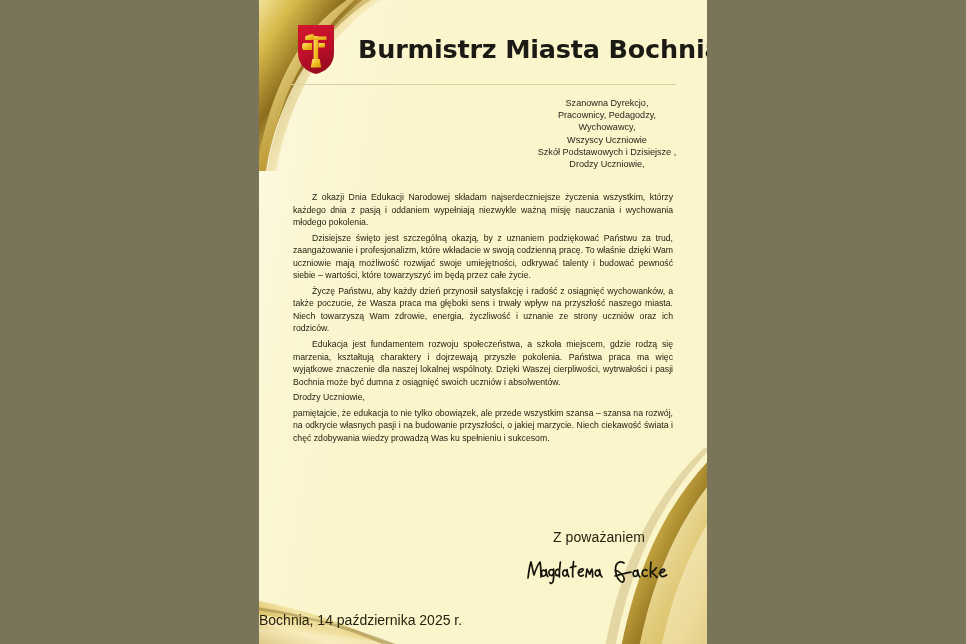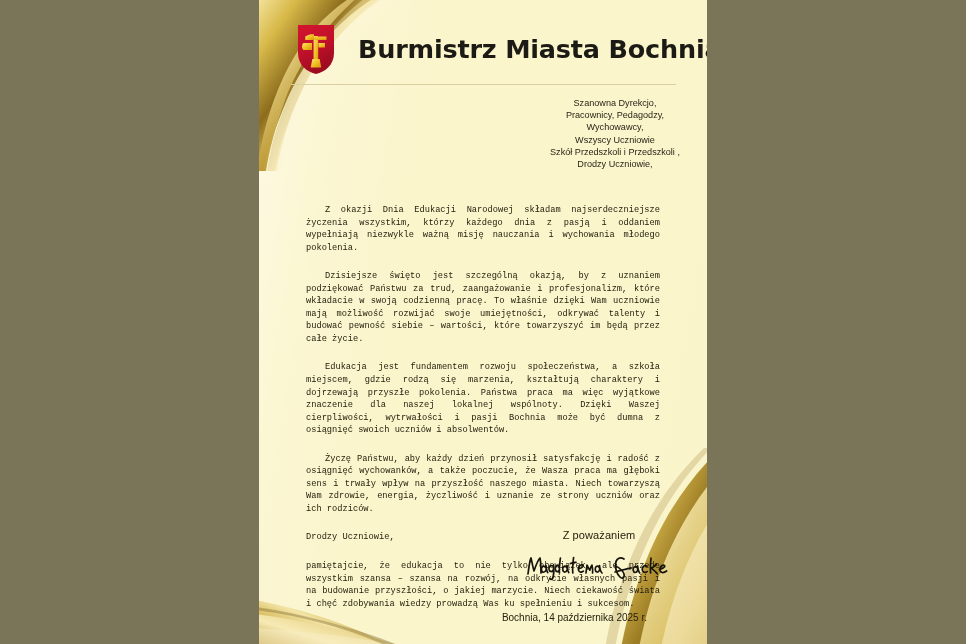--- a/index.html
+++ b/index.html
@@ -82,21 +82,21 @@
     left: 32px;
     top: 84px;
     width: 385px;
     height: 1px;
     background: #d9cfa0;
   }
 
   
   #addressee {
     position: absolute;
-    left: 256px;
+    left: 248px;
     top: 97px;
     width: 200px;
     text-align: center;
     font-size: 9.1px;
     line-height: 12.2px;
     color: #2a2519;
   }
   #addressee div {
     white-space: nowrap;
   }
@@ -107,58 +107,57 @@
     left: 31px;
     top: 188px;
     width: 386px;
     font-size: 8.7px;
     line-height: 12.55px;
     color: #26220f;
     text-align: justify;
     text-justify: inter-word;
   }
   #body-text p {
-    margin: 16px;
-    font-family: Liberation Mono, monospace;
+    margin: 3px;
   }
   p.ind { text-indent: 19px; }
   p.noind { text-indent: 0; }
   p.gap-before { margin-top: 12.5px; }
   p.gap-before-lg { margin-top: 16px; }
 
   
   #closing {
     position: absolute;
     left: 240px;
     top: 529px;
     width: 200px;
     text-align: center;
   }
   #closing-label {
-    font-size: 11px;
+    font-size: 14px;
     color: #26220f;
     letter-spacing: 0.1px;
   }
   #signature {
     margin-top: 8px;
     height: 34px;
     display: flex;
     align-items: center;
     justify-content: center;
   }
   #signature svg { display: block; }
 
   
   #footer-date {
     position: absolute;
     left: 0;
     top: 612px;
     width: 388px;
-    text-align: right;
-    font-size: 10px;
+    text-align: left;
+    font-size: 14px;
     color: #26220f;
   }
 </style>
 </head>
 <body>
 
 <div id="stage">
 
   <div id="sheet">
 
@@ -266,29 +265,29 @@
       <div id="doc-title">Burmistrz Miasta Bochnia</div>
     </div>
 
     <div id="header-rule"></div>
 
     <div id="addressee">
       <div>Szanowna Dyrekcjo,</div>
       <div>Pracownicy, Pedagodzy,</div>
       <div>Wychowawcy,</div>
       <div>Wszyscy Uczniowie</div>
-      <div>Szkół Przedszkoli i Przedszkoli ,</div>
+      <div>Szkół Podstawowych i Dzisiejsze ,</div>
       <div>Drodzy Uczniowie,</div>
     </div>
 
     <div id="body-text">
       <p class="ind">Z okazji Dnia Edukacji Narodowej składam najserdeczniejsze życzenia wszystkim, którzy każdego dnia z pasją i oddaniem wypełniają niezwykle ważną misję nauczania i wychowania młodego pokolenia.</p>
       <p class="ind">Dzisiejsze święto jest szczególną okazją, by z uznaniem podziękować Państwu za trud, zaangażowanie i profesjonalizm, które wkładacie w swoją codzienną pracę. To właśnie dzięki Wam uczniowie mają możliwość rozwijać swoje umiejętności, odkrywać talenty i budować pewność siebie – wartości, które towarzyszyć im będą przez całe życie.</p>
+      <p class="ind">Życzę Państwu, aby każdy dzień przynosił satysfakcję i radość z osiągnięć wychowanków, a także poczucie, że Wasza praca ma głęboki sens i trwały wpływ na przyszłość naszego miasta. Niech towarzyszą Wam zdrowie, energia, życzliwość i uznanie ze strony uczniów oraz ich rodziców.</p>
       <p class="ind">Edukacja jest fundamentem rozwoju społeczeństwa, a szkoła miejscem, gdzie rodzą się marzenia, kształtują charaktery i dojrzewają przyszłe pokolenia. Państwa praca ma więc wyjątkowe znaczenie dla naszej lokalnej wspólnoty. Dzięki Waszej cierpliwości, wytrwałości i pasji Bochnia może być dumna z osiągnięć swoich uczniów i absolwentów.</p>
-      <p class="ind">Życzę Państwu, aby każdy dzień przynosił satysfakcję i radość z osiągnięć wychowanków, a także poczucie, że Wasza praca ma głęboki sens i trwały wpływ na przyszłość naszego miasta. Niech towarzyszą Wam zdrowie, energia, życzliwość i uznanie ze strony uczniów oraz ich rodziców.</p>
       <p class="noind gap-before-lg">Drodzy Uczniowie,</p>
       <p class="noind gap-before">pamiętajcie, że edukacja to nie tylko obowiązek, ale przede wszystkim szansa – szansa na rozwój, na odkrycie własnych pasji i na budowanie przyszłości, o jakiej marzycie. Niech ciekawość świata i chęć zdobywania wiedzy prowadzą Was ku spełnieniu i sukcesom.</p>
     </div>
 
     <div id="closing">
       <div id="closing-label">Z poważaniem</div>
       <div id="signature">
         <svg width="150" height="32" viewBox="0 0 150 32" aria-hidden="true">
           <g fill="none" stroke="#16140c" stroke-width="1.7" stroke-linecap="round" stroke-linejoin="round">
 

